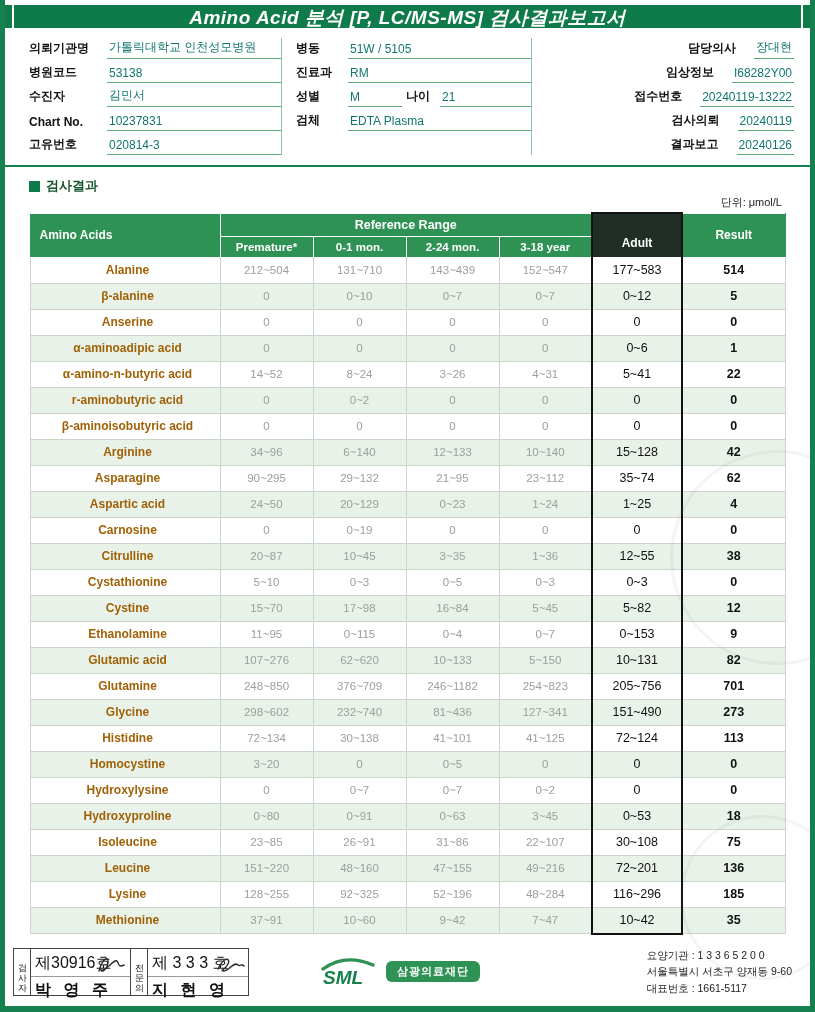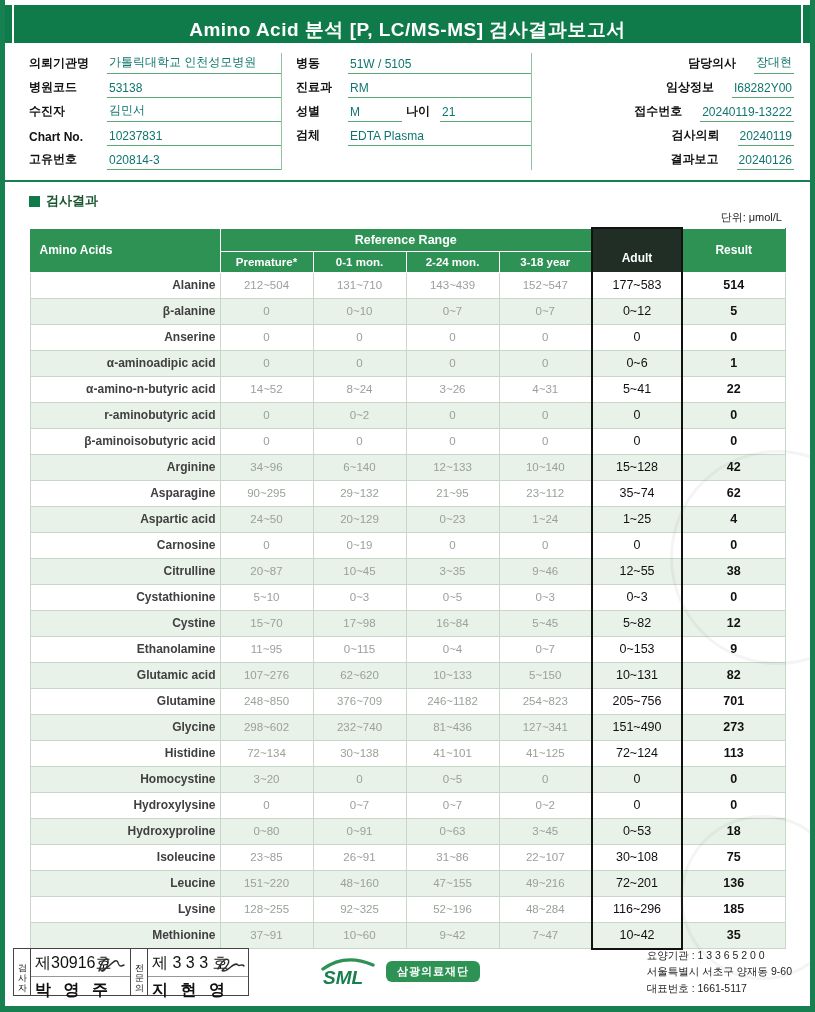--- a/index.html
+++ b/index.html
@@ -10,22 +10,22 @@
     --adult-dark:#202e25;
     --underline:#58ab77;
     --ref-gray:#9aa09a;
   }
   *{margin:0;padding:0;box-sizing:border-box;}
   body{background:#fff;font-family:"Liberation Sans","DejaVu Sans",sans-serif;color:#111;}
   .page{width:815px;height:1012px;position:relative;background:#fff;overflow:hidden;
     border-left:5px solid var(--frame-green);border-right:5px solid var(--frame-green);
     border-bottom:6px solid var(--frame-green);padding-top:5px;}
   
-  .titlebar{position:relative;height:38px;background:var(--brand-green);color:#fff;
-    display:flex;align-items:flex-end;justify-content:center;}
+  .titlebar{position:relative;height:23px;background:var(--brand-green);color:#fff;
+    display:flex;align-items:flex-start;justify-content:center;font-style:italic;}
   .tick{position:absolute;top:0;bottom:0;width:2px;background:#fff;}
   .tick.left{left:7px}.tick.right{right:7px}
   .title{font-size:19px;font-weight:bold;letter-spacing:.5px;}
   
   .info-section{display:flex;padding:10px 16px 6px 24px;}
   .info-col{display:flex;flex-direction:column;gap:3px;}
   .info-col.c1{width:252px;}
   .info-col.c2{width:250px;border-left:1px solid #8cc5a3;padding-left:14px;}
   .info-col.c3{flex:1;border-left:1px solid #8cc5a3;padding-left:14px;align-items:flex-end;}
   .info-row{display:flex;align-items:flex-end;height:21px;font-size:12px;}
@@ -45,21 +45,21 @@
   thead th{background:var(--table-green);color:#fff;border:1px solid #fff;font-weight:bold;
     padding:4px 2px;font-size:12px;height:21px;}
   th.aa-head{text-align:left;padding-left:9px;vertical-align:middle;border-left:1px solid var(--table-green);}
   th.rr-head{font-size:12.5px;}
   th.sub-head{font-size:11.5px;}
   th.adult-head{background:var(--adult-dark);vertical-align:bottom;padding-bottom:7px;
     border:2px solid #111;border-bottom:1px solid #fff;}
   th.result-head{border-right:1px solid var(--table-green);}
   tbody td{border:1px solid #c9d6c9;padding:5px 4px;text-align:center;line-height:15px;background:#fff;}
   tbody tr.alt td{background:var(--alt-row);}
-  tbody td.aa{text-align:right;font-weight:bold;padding-left:9px;color:#404040;}
+  tbody td.aa{text-align:center;font-weight:bold;padding-left:9px;color:#a16207;}
   tbody td.ref{color:var(--ref-gray);font-size:11.5px;}
   tbody td.adult-cell{color:#111;font-size:12.5px;border-left:2px solid #111;border-right:2px solid #111;}
   tbody td.adult-cell.last{border-bottom:2.5px solid #111;}
   tbody td.result{font-weight:bold;font-size:12.5px;}
   
   .footer{position:absolute;left:8px;right:14px;bottom:10px;display:flex;align-items:center;}
   .stamp{display:flex;border:1px solid #444;background:#fff;height:48px;}
   .vcell{writing-mode:vertical-rl;text-orientation:upright;font-size:9px;letter-spacing:1px;
     width:17px;border-right:1px solid #444;display:flex;align-items:center;justify-content:center;color:#111;}
   .ncell{width:100px;border-right:1px solid #444;position:relative;font-size:16px;}
@@ -284,21 +284,21 @@
           <td class="ref">0</td>
           <td class="ref">0</td>
           <td class="adult-cell">0</td>
           <td class="result">0</td>
         </tr>
         <tr class="alt">
           <td class="aa">Citrulline</td>
           <td class="ref">20~87</td>
           <td class="ref">10~45</td>
           <td class="ref">3~35</td>
-          <td class="ref">9~46</td>
+          <td class="ref">1~36</td>
           <td class="adult-cell">12~55</td>
           <td class="result">38</td>
         </tr>
         <tr>
           <td class="aa">Cystathionine</td>
           <td class="ref">5~10</td>
           <td class="ref">0~3</td>
           <td class="ref">0~5</td>
           <td class="ref">0~3</td>
           <td class="adult-cell">0~3</td>

